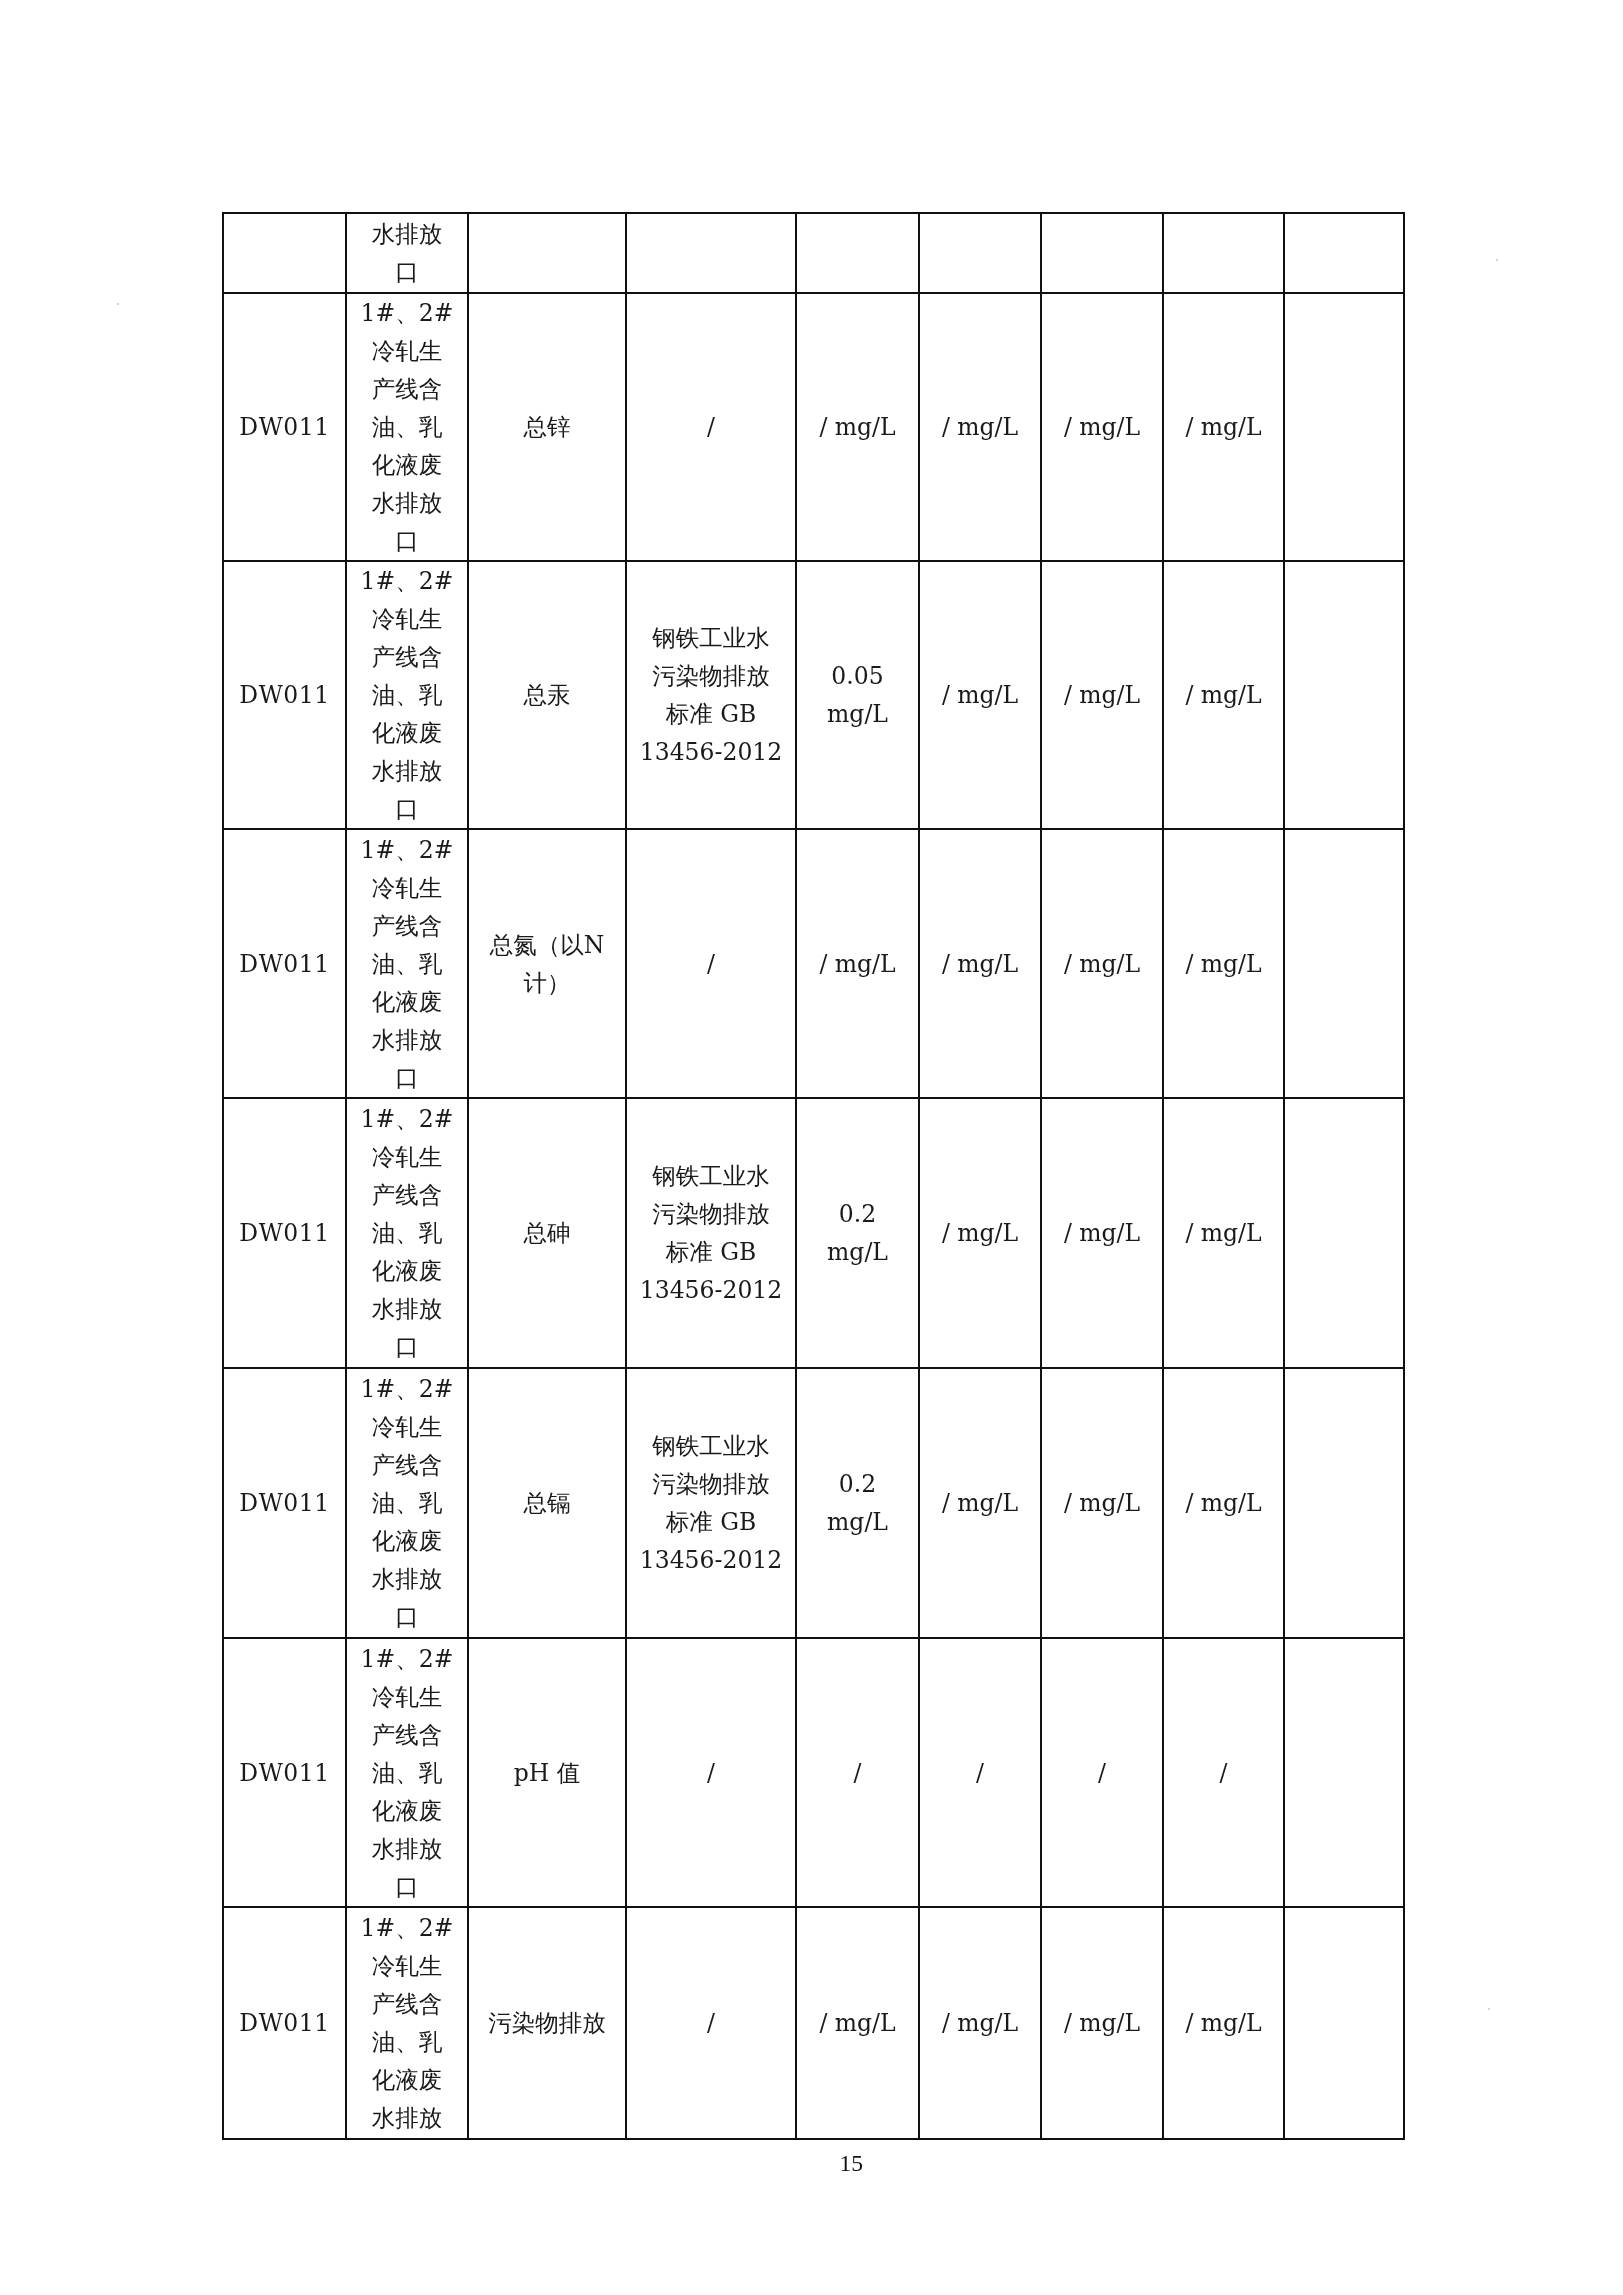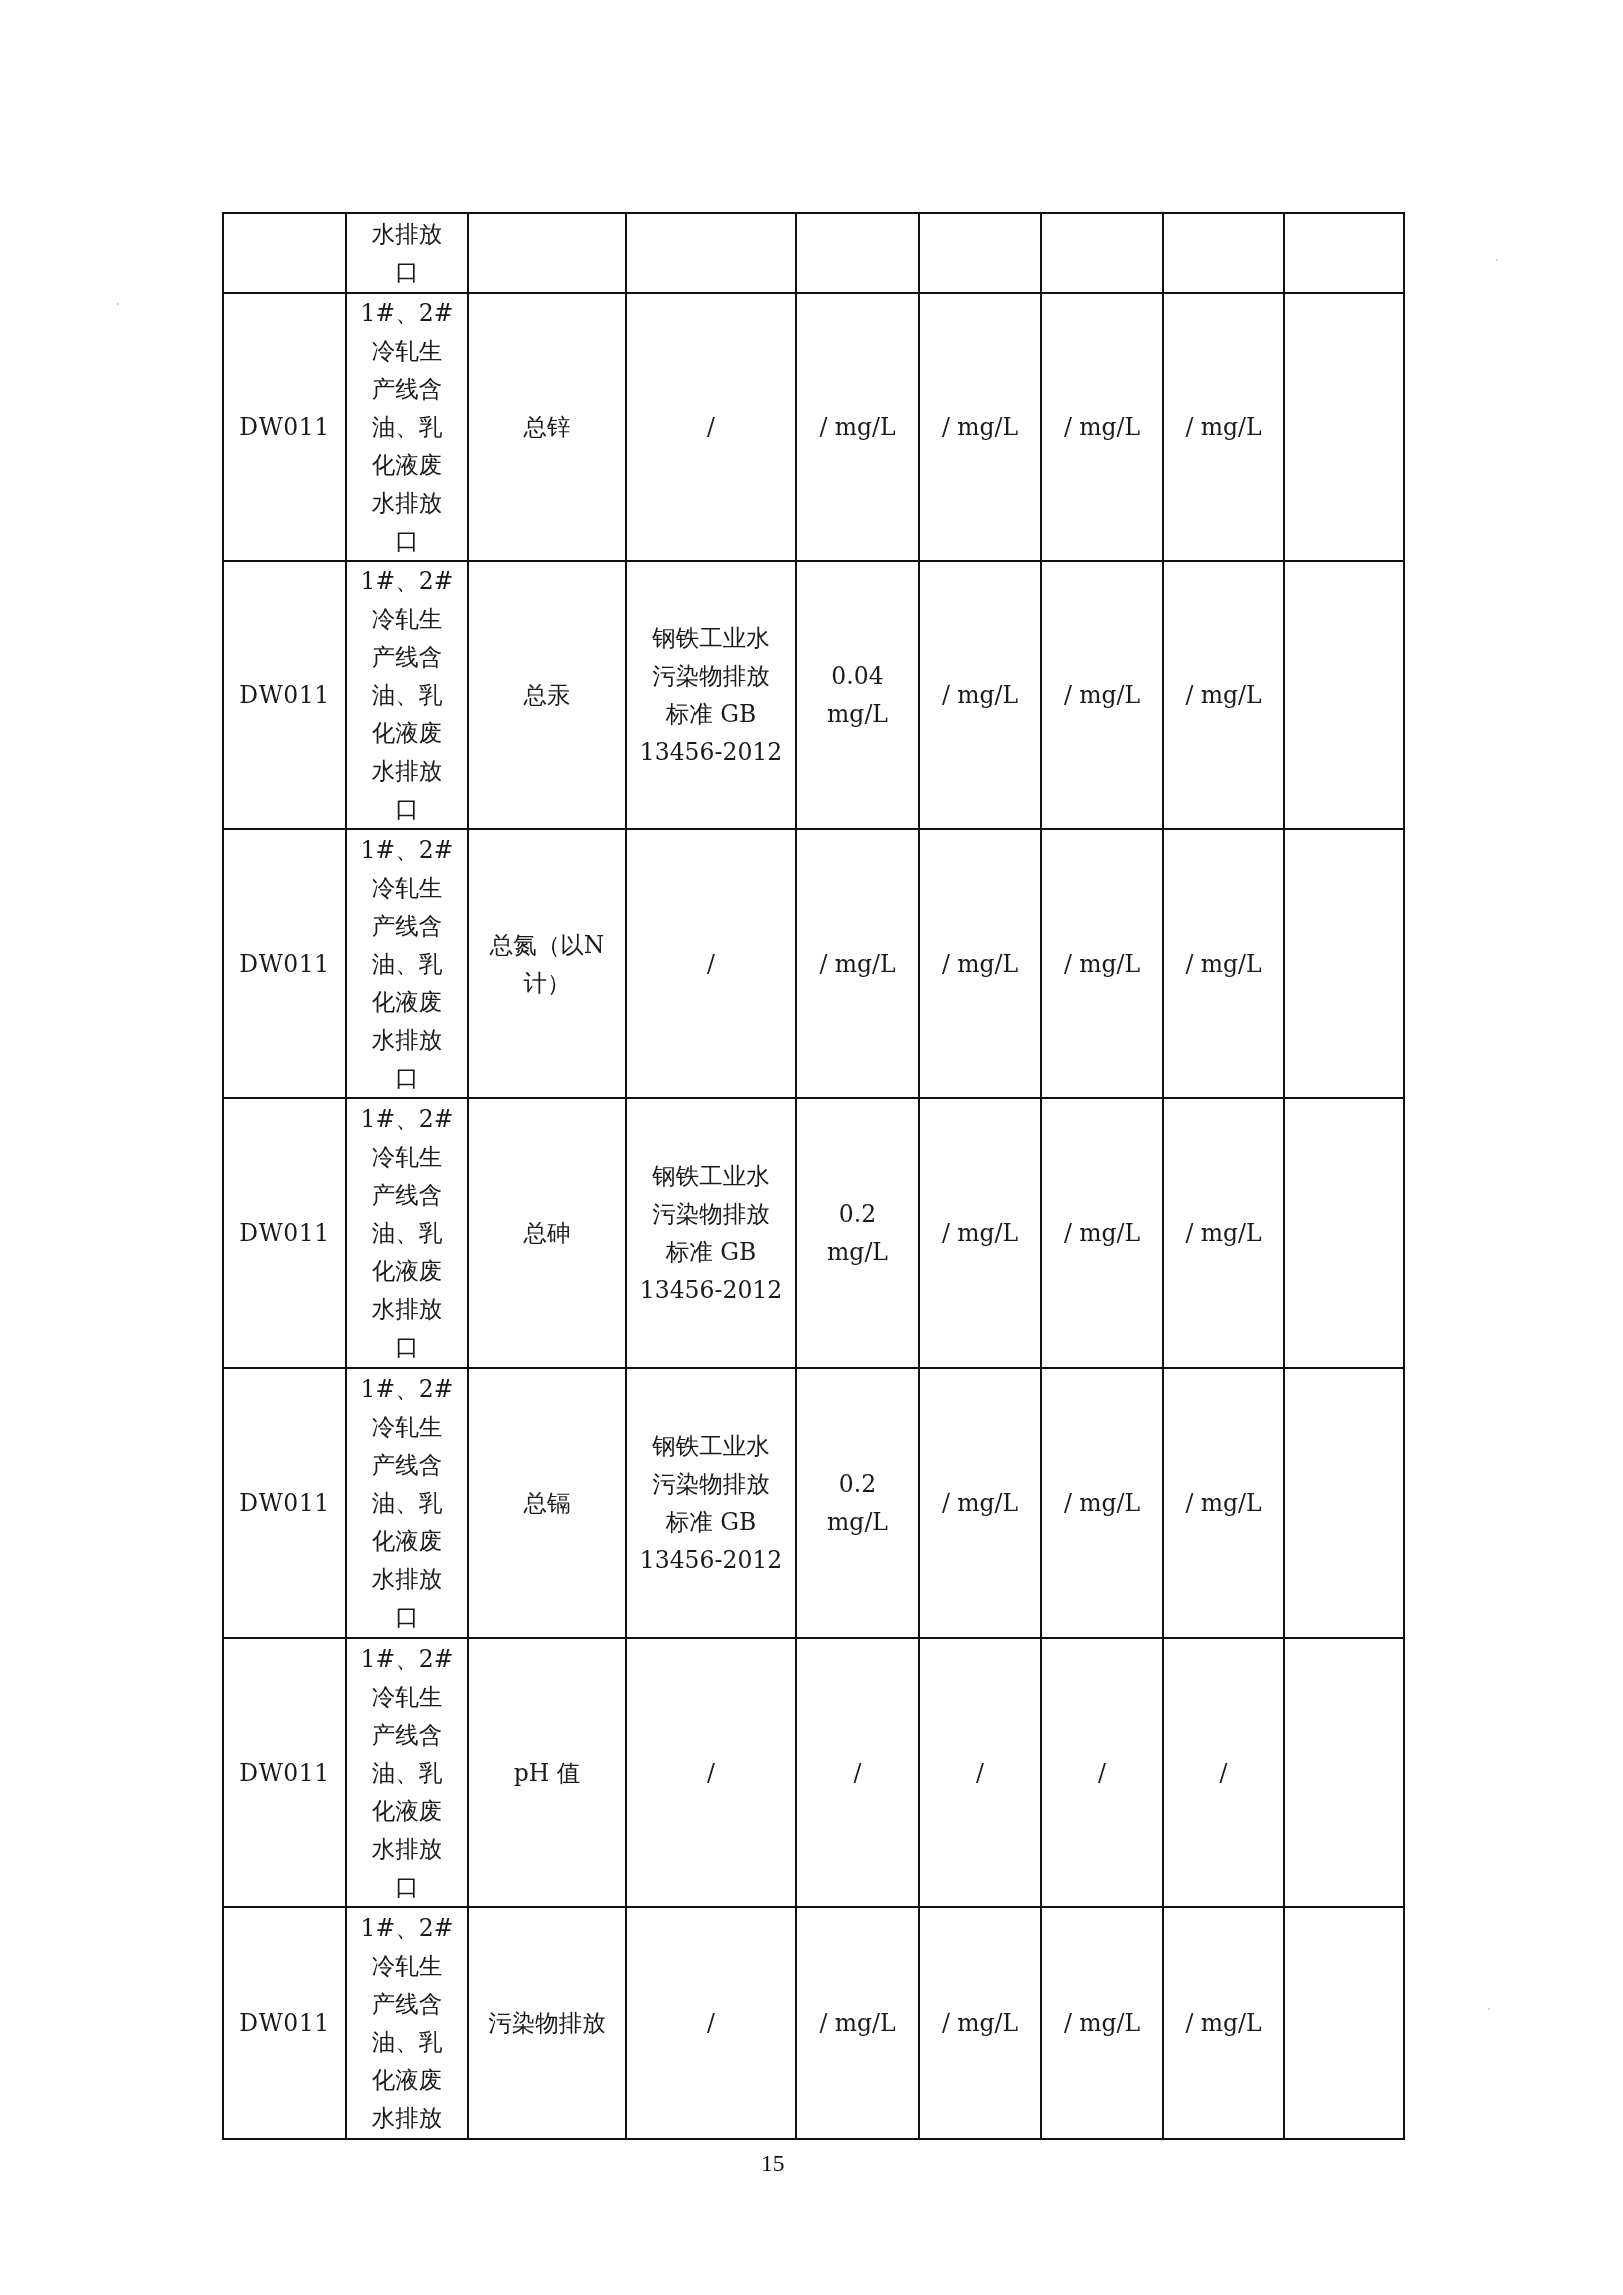--- a/index.html
+++ b/index.html
@@ -51,21 +51,21 @@
   td.code-cell {
     font-size: 22.5px;
     letter-spacing: 0.5px;
     border-radius: 14px;
   }
   .page-number {
     position: absolute;
     left: 761px;
     top: 2106px;
     width: 102px;
-    text-align: left;
+    text-align: right;
     font-size: 23.5px;
     font-family: "Liberation Serif", "DejaVu Serif", serif;
     color: #111111;
   }
   .scan-speck {
     position: absolute;
     width: 1.5px; height: 1.5px;
     background: #cccccc;
     border-radius: 50%;
   }
@@ -124,21 +124,21 @@
 产线含
 油、乳
 化液废
 水排放
 口</td>
         <td>总汞</td>
         <td class="std-cell">钢铁工业水
 污染物排放
 标准 GB
 13456-2012</td>
-        <td>0.04
+        <td>0.05
 mg/L</td>
         <td>/ mg/L</td>
         <td>/ mg/L</td>
         <td>/ mg/L</td>
         <td></td>
       </tr>
       <tr style="height:269px">
         <td class="code-cell">DW011</td>
         <td class="outlet-name">1#、2#
 冷轧生

